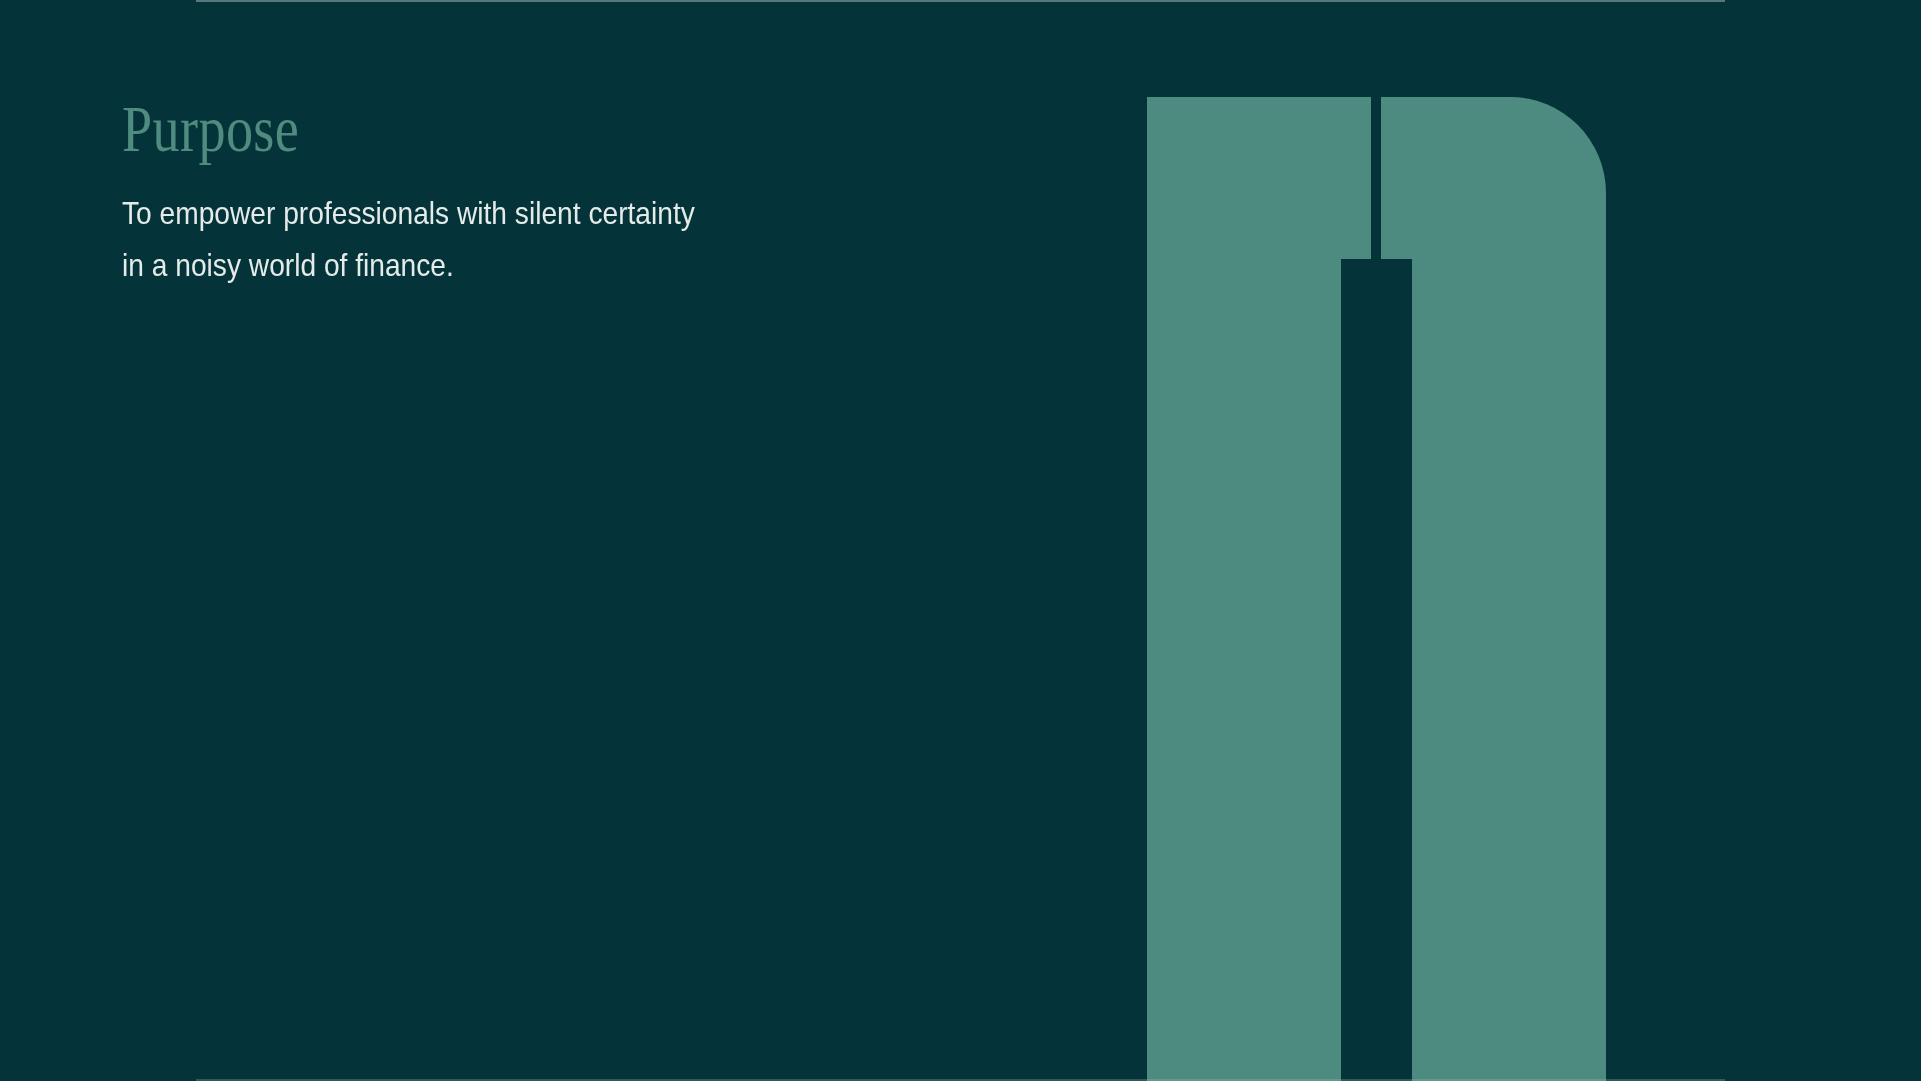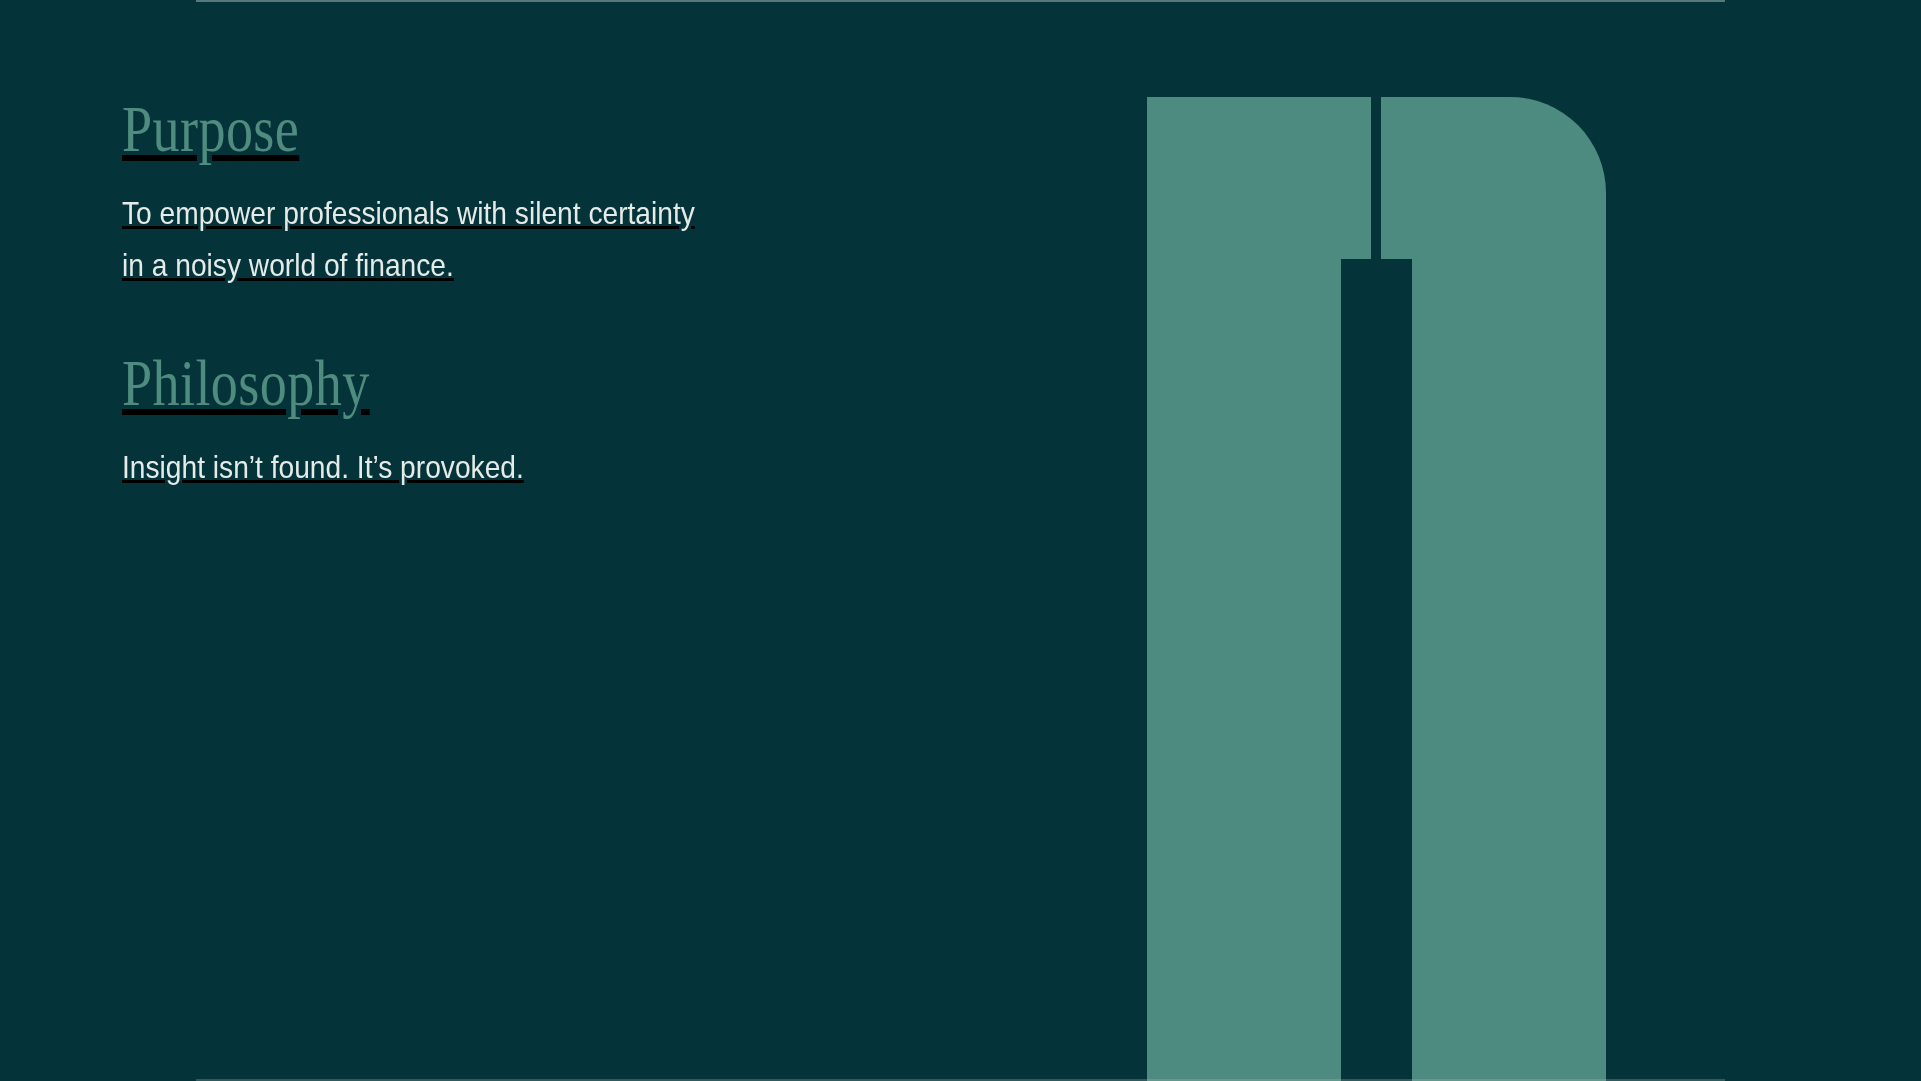--- a/index.html
+++ b/index.html
@@ -28,21 +28,20 @@
   }
   .frame-rule.top    { top: 0; }
   .frame-rule.bottom { top: 1079px; opacity: .30; }
 
   
   .content {
     position: absolute;
     left: 122px;
     top: 96px;
     width: 880px;
-    text-decoration: underline;
   }
 
   .block { margin-bottom: 52px; }
   .block:last-child { margin-bottom: 0; }
 
   .block-heading {
     font-family: "Liberation Serif", serif;
     font-weight: 400;
     font-size: 66px;
     line-height: 1.0;
@@ -119,24 +118,20 @@
 
   <div class="content">
 
     <section class="block" id="block-purpose">
       <h2 class="block-heading">Purpose</h2>
       <p class="block-body">To empower professionals with silent certainty
 in a noisy world of finance.</p>
     </section>
 
 
-    <section class="block" id="block-philosophy">
-      <h2 class="block-heading">Philosophy</h2>
-      <p class="block-body">Insight isn’t found. It’s provoked.</p>
-    </section>
 
   </div>
 
   <div class="graphic">
     <div class="g-col-left"></div>
     <div class="g-col-right"></div>
     <div class="g-notch"></div>
   </div>
 
   <div class="frame-rule bottom"></div>

